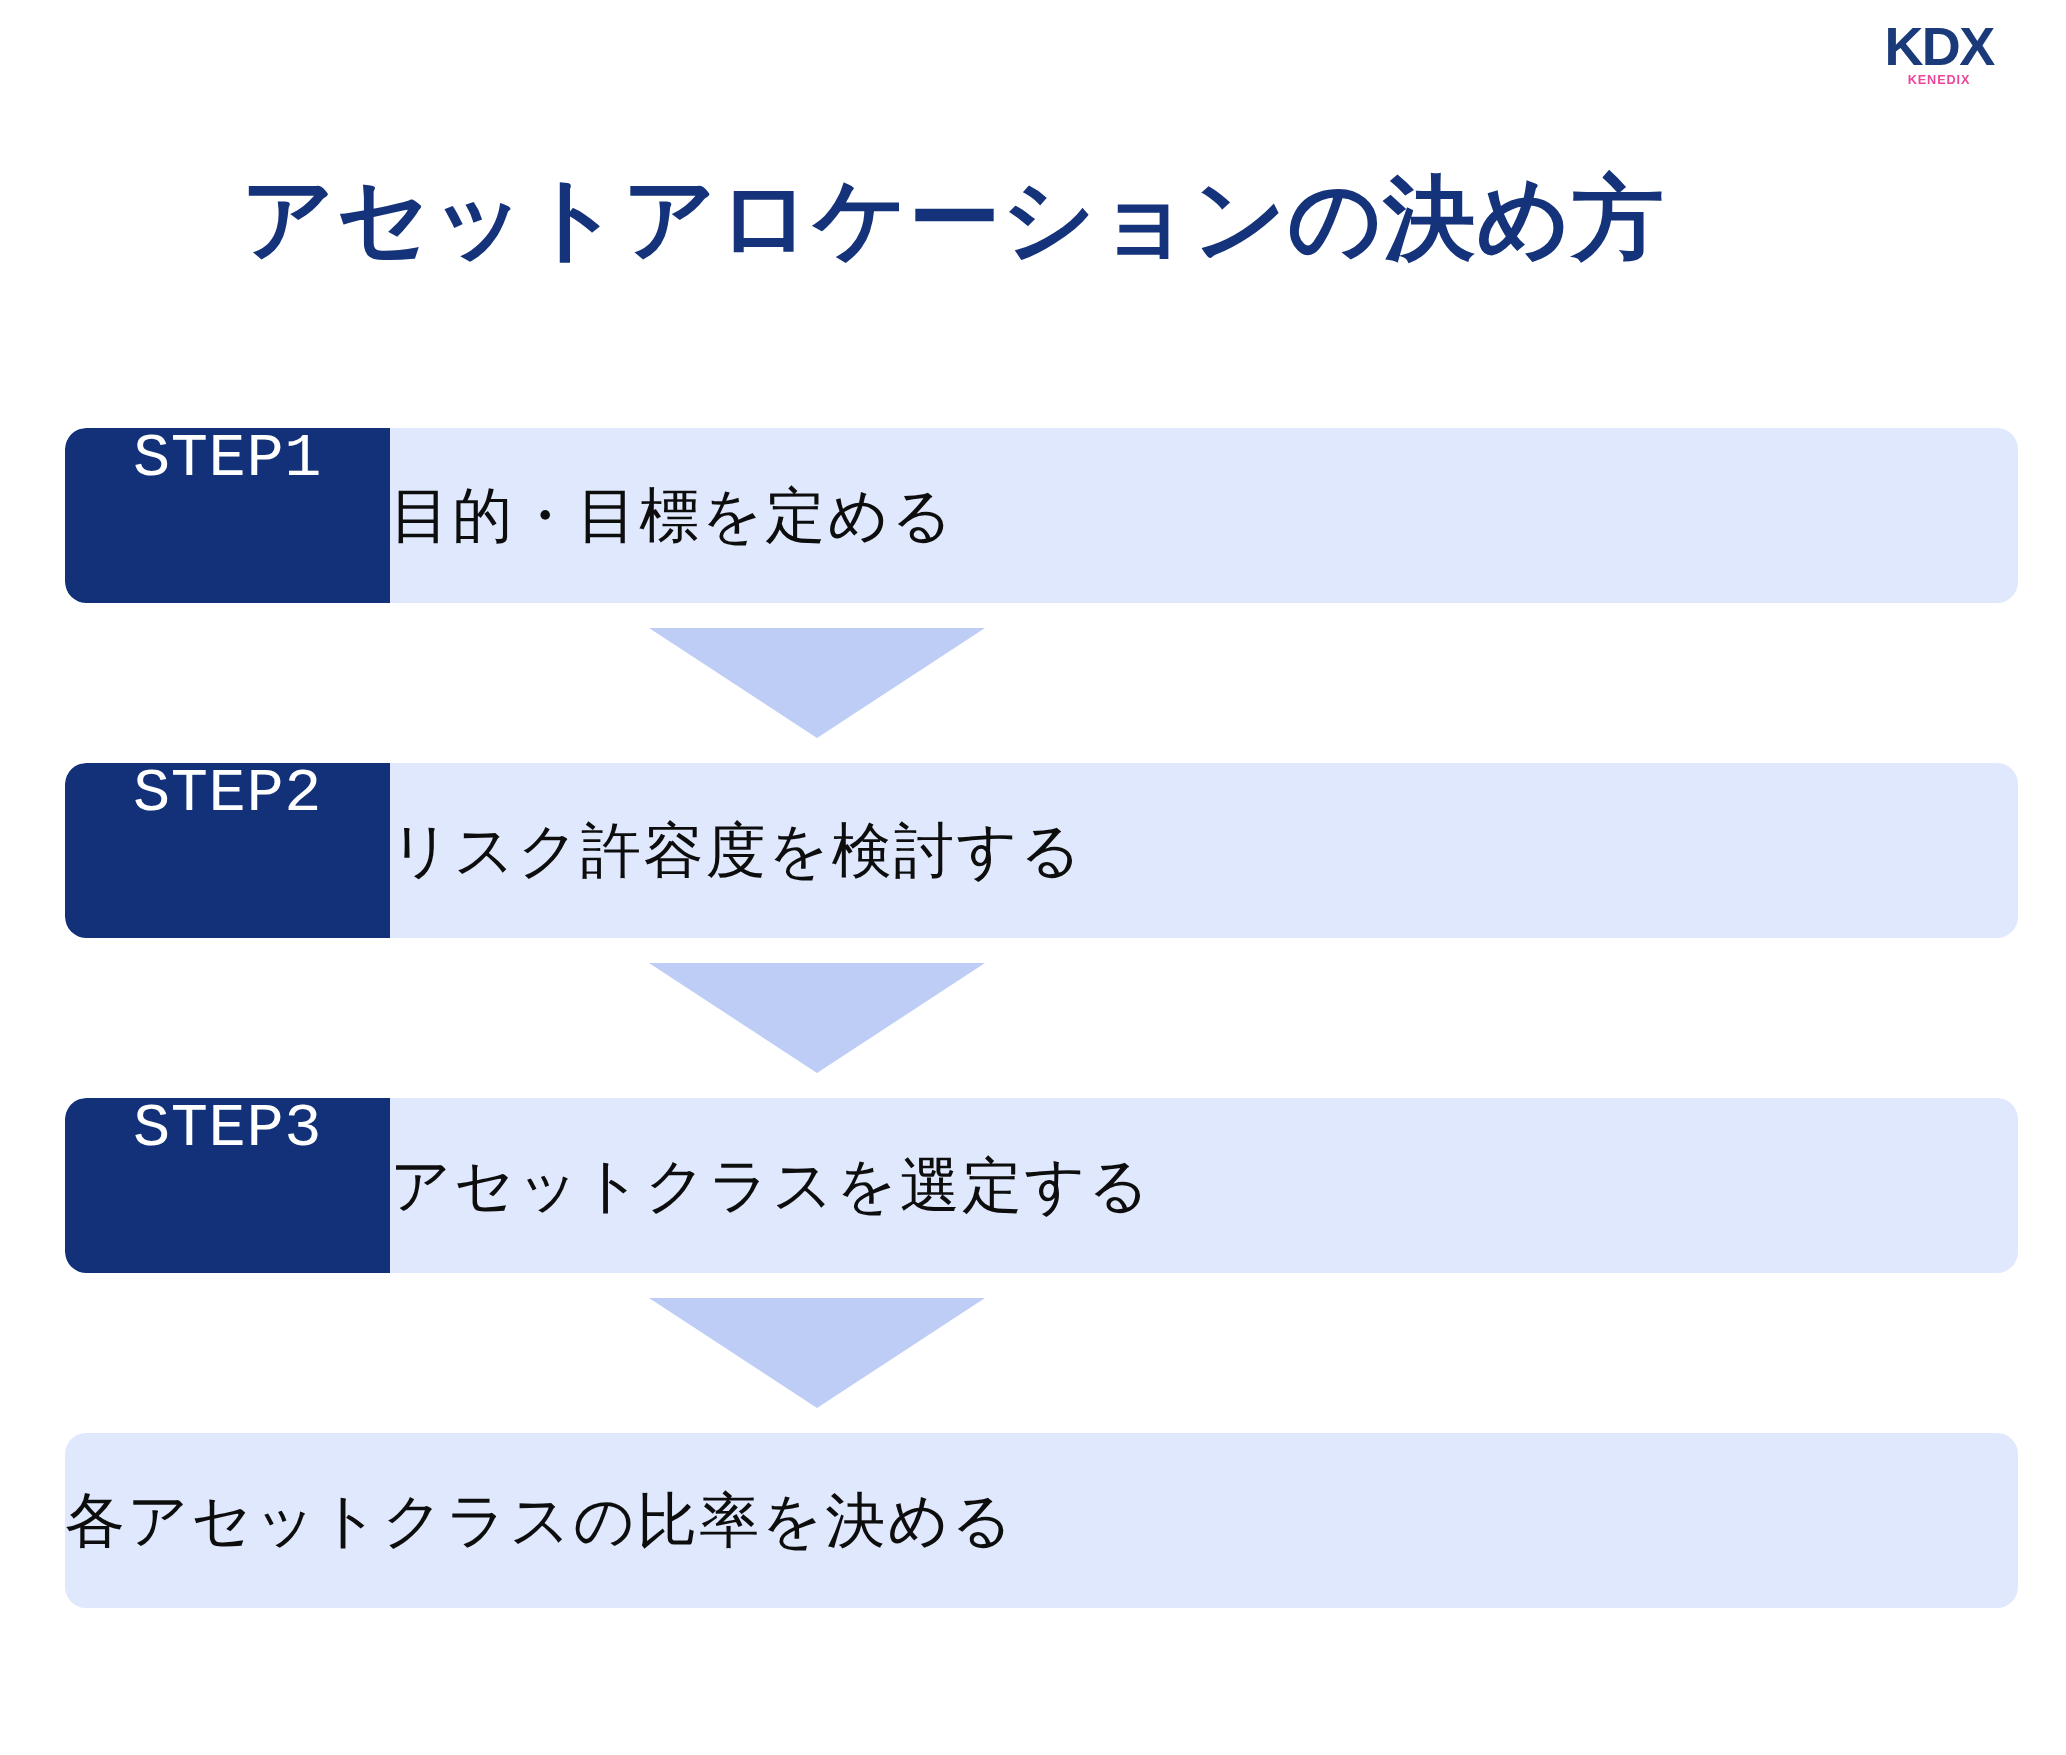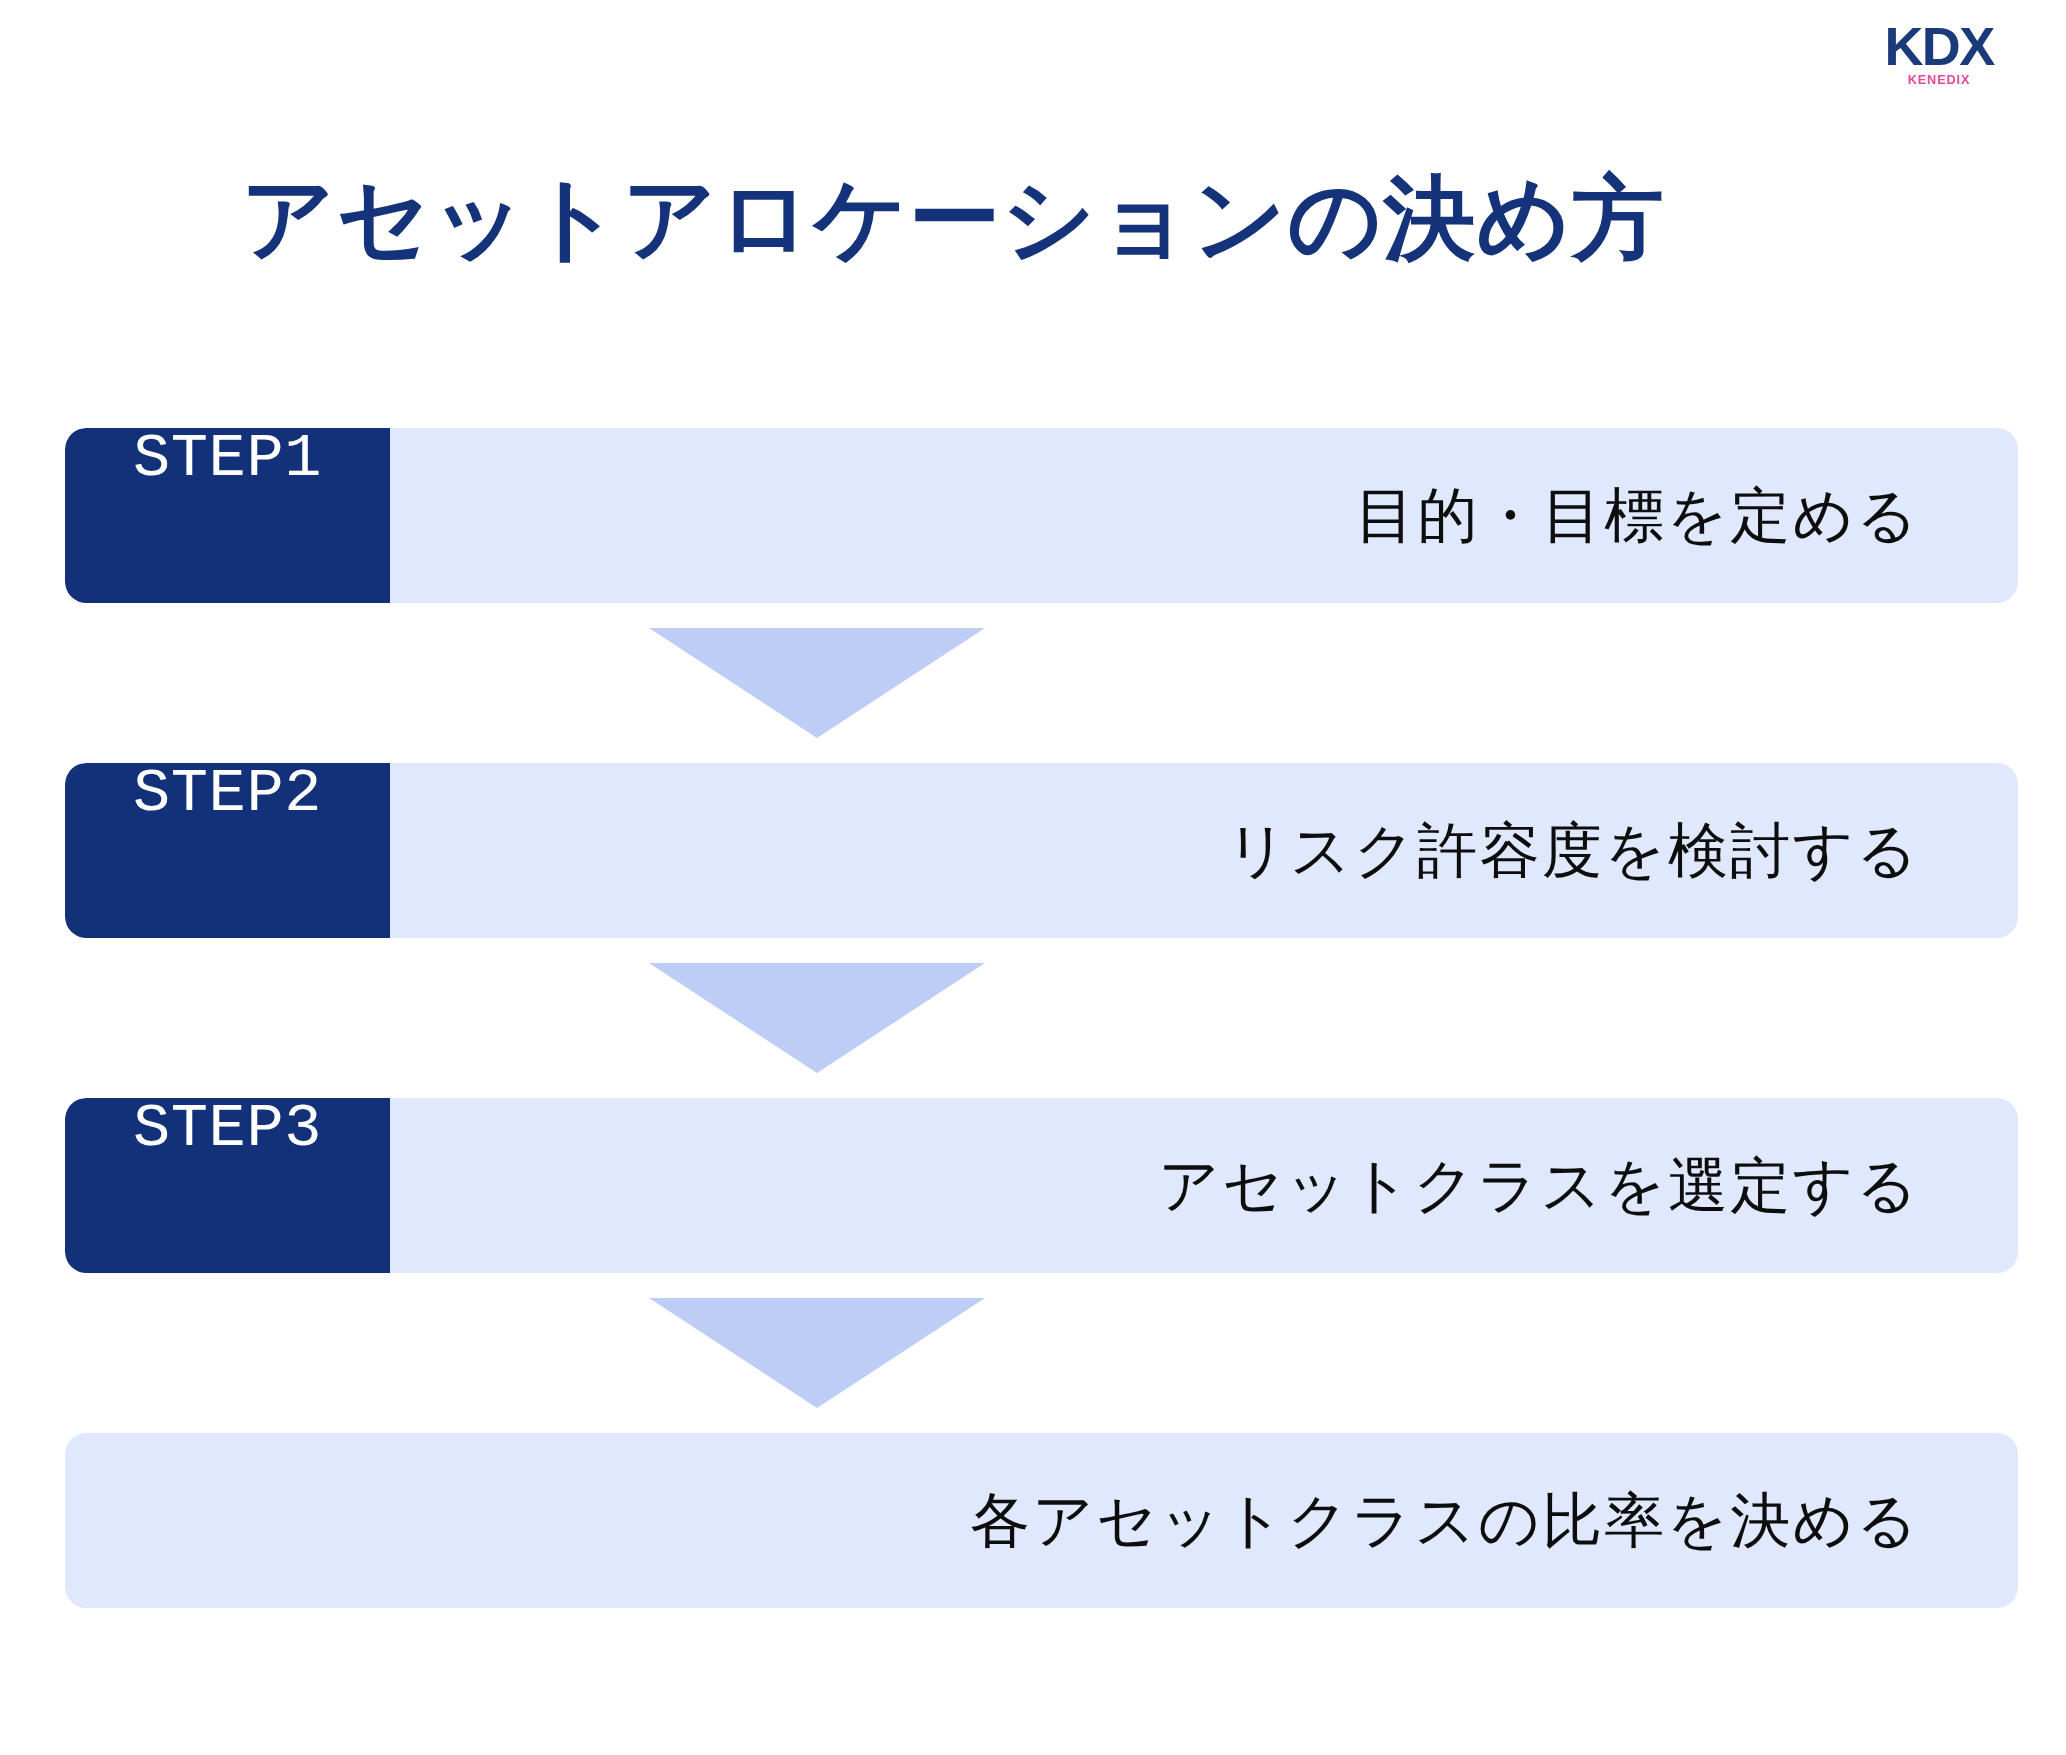--- a/index.html
+++ b/index.html
@@ -90,21 +90,21 @@
     font-size: 62px;
     font-weight: 400;
     letter-spacing: 0.6px;
     line-height: 1;
   }
 
   .step-body {
     flex: 1 1 auto;
     display: flex;
     align-items: center;
-    justify-content: flex-end;
+    justify-content: flex-start;
     padding-right: 98px;
   }
   .step-text {
     color: #0d0d0d;
     font-size: 60px;
     font-weight: 400;
     letter-spacing: 2.3px;
     line-height: 1;
     white-space: nowrap;
   }

